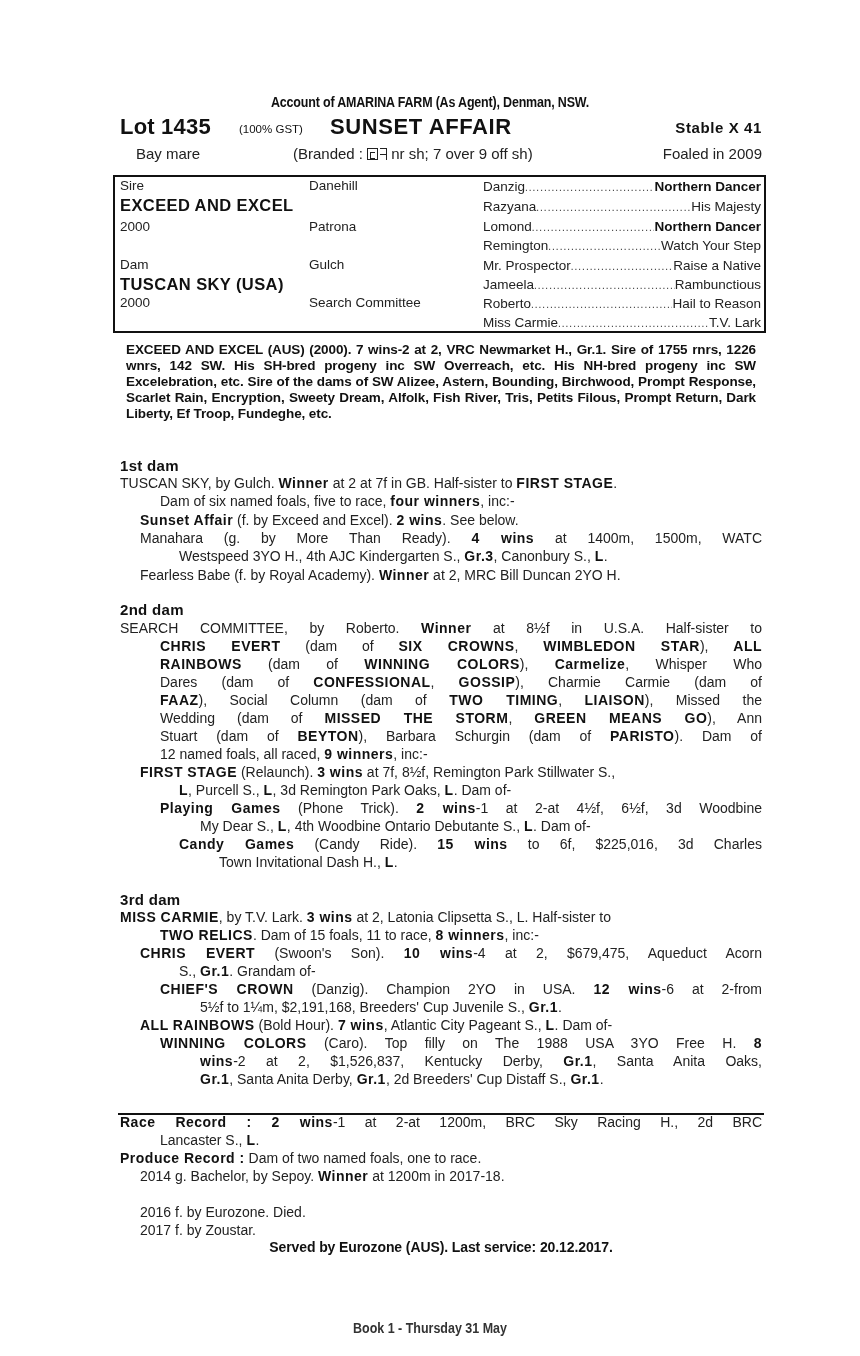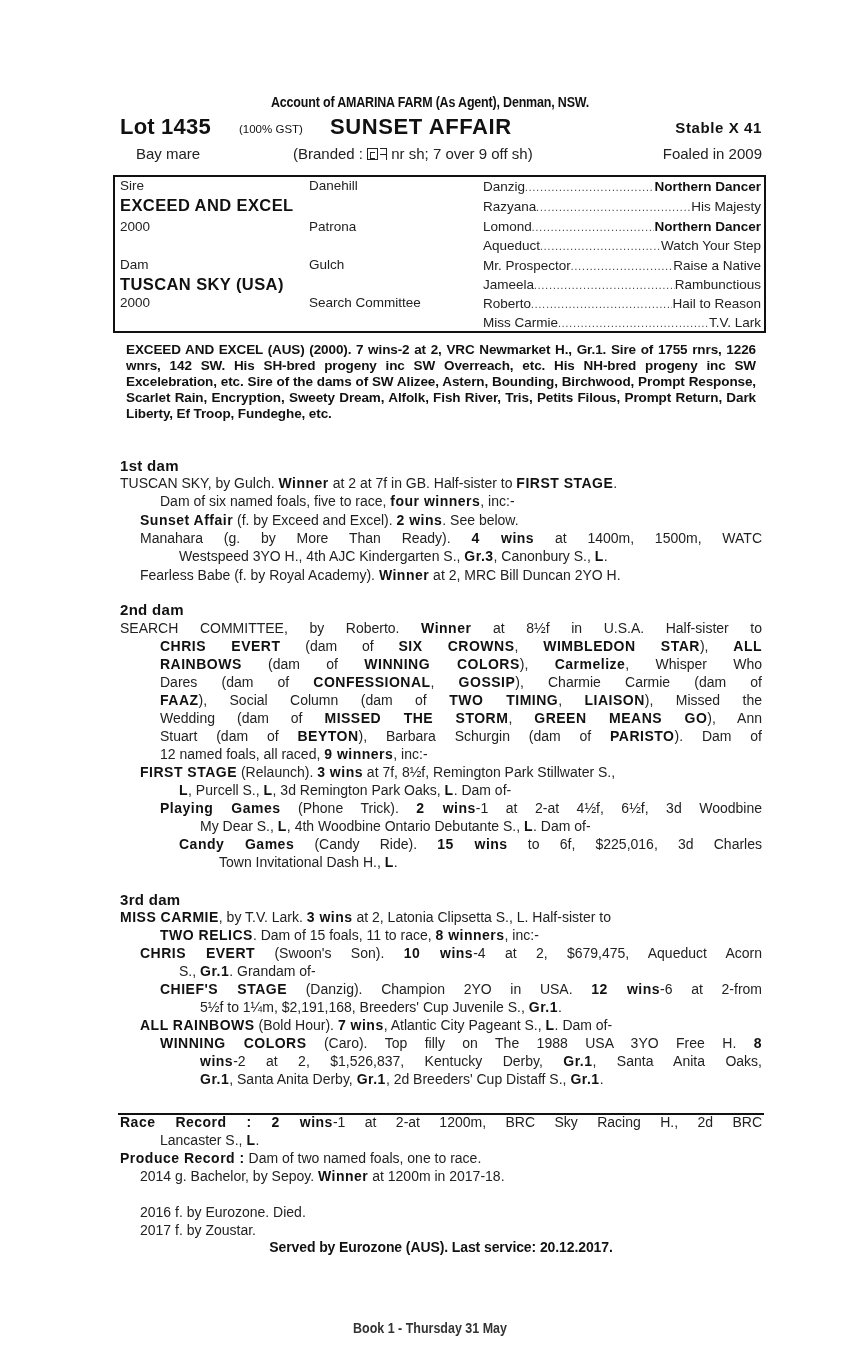--- a/index.html
+++ b/index.html
@@ -85,21 +85,21 @@
       <span class="l">Razyana</span>
       <span class="dots"></span>
       <span class="r">His Majesty</span>
     </div>
   <div class="gp-row" style="top:42px;">
       <span class="l">Lomond</span>
       <span class="dots"></span>
       <span class="r b">Northern Dancer</span>
     </div>
   <div class="gp-row" style="top:61px;">
-      <span class="l">Aqueduct</span>
+      <span class="l">Remington</span>
       <span class="dots"></span>
       <span class="r">Watch Your Step</span>
     </div>
   <div class="gp-row" style="top:81px;">
       <span class="l">Mr. Prospector</span>
       <span class="dots"></span>
       <span class="r">Raise a Native</span>
     </div>
   <div class="gp-row" style="top:100px;">
       <span class="l">Jameela</span>
@@ -147,21 +147,21 @@
   <div class="ln just" style="left:59px;top:216px;width:583px;"><b>Candy Games</b> (Candy Ride). <b>15 wins</b> to 6f, $225,016, 3d Charles</div>
   <div class="ln" style="left:99px;top:234px;">Town Invitational Dash H., <b>L</b>.</div>
 </div>
 
 <div class="section-h" style="top:891px;">3rd dam</div>
 <div class="para" style="top:909px;height:190px;">
   <div class="ln" style="left:0;top:0;width:642px;"><b>MISS CARMIE</b>, by T.V. Lark. <b>3 wins</b> at 2, Latonia Clipsetta S., L. Half-sister to</div>
   <div class="ln" style="left:40px;top:18px;"><b>TWO RELICS</b>. Dam of 15 foals, 11 to race, <b>8 winners</b>, inc:-</div>
   <div class="ln just" style="left:20px;top:36px;width:622px;"><b>CHRIS EVERT</b> (Swoon's Son). <b>10 wins</b>-4 at 2, $679,475, Aqueduct Acorn</div>
   <div class="ln" style="left:59px;top:54px;">S., <b>Gr.1</b>. Grandam of-</div>
-  <div class="ln just" style="left:40px;top:72px;width:602px;"><b>CHIEF'S STAGE</b> (Danzig). Champion 2YO in USA. <b>12 wins</b>-6 at 2-from</div>
+  <div class="ln just" style="left:40px;top:72px;width:602px;"><b>CHIEF'S CROWN</b> (Danzig). Champion 2YO in USA. <b>12 wins</b>-6 at 2-from</div>
   <div class="ln" style="left:80px;top:90px;">5½f to 1¼m, $2,191,168, Breeders' Cup Juvenile S., <b>Gr.1</b>.</div>
   <div class="ln" style="left:20px;top:108px;"><b>ALL RAINBOWS</b> (Bold Hour). <b>7 wins</b>, Atlantic City Pageant S., <b>L</b>. Dam of-</div>
   <div class="ln just" style="left:40px;top:126px;width:602px;"><b>WINNING COLORS</b> (Caro). Top filly on The 1988 USA 3YO Free H. <b>8</b></div>
   <div class="ln just" style="left:80px;top:144px;width:562px;"><b>wins</b>-2 at 2, $1,526,837, Kentucky Derby, <b>Gr.1</b>, Santa Anita Oaks,</div>
   <div class="ln" style="left:80px;top:162px;"><b>Gr.1</b>, Santa Anita Derby, <b>Gr.1</b>, 2d Breeders' Cup Distaff S., <b>Gr.1</b>.</div>
 </div>
 
 <div id="rule1" class="abs"></div>
 
 <div class="para" style="top:1114px;height:150px;">

